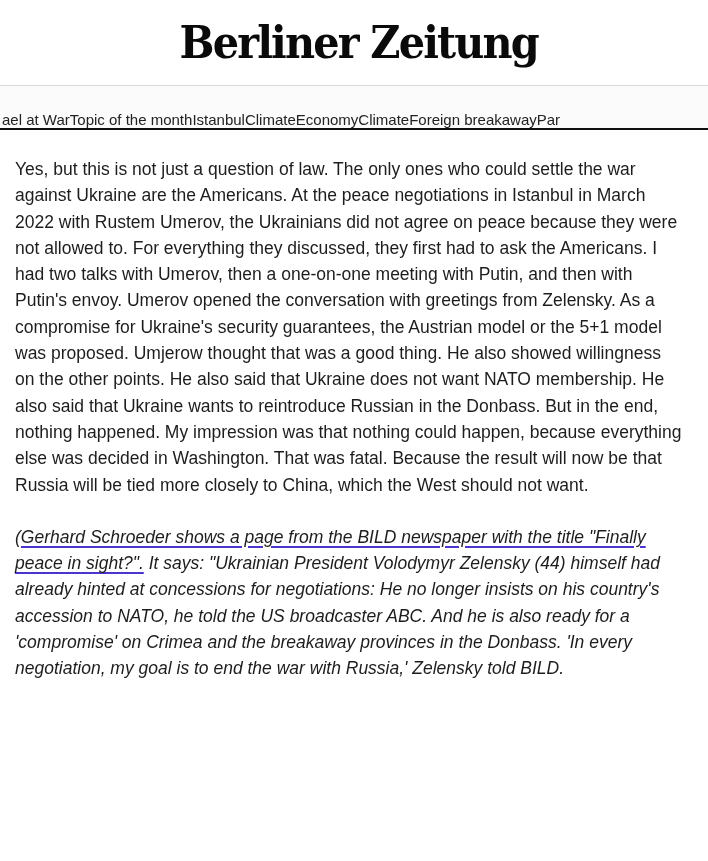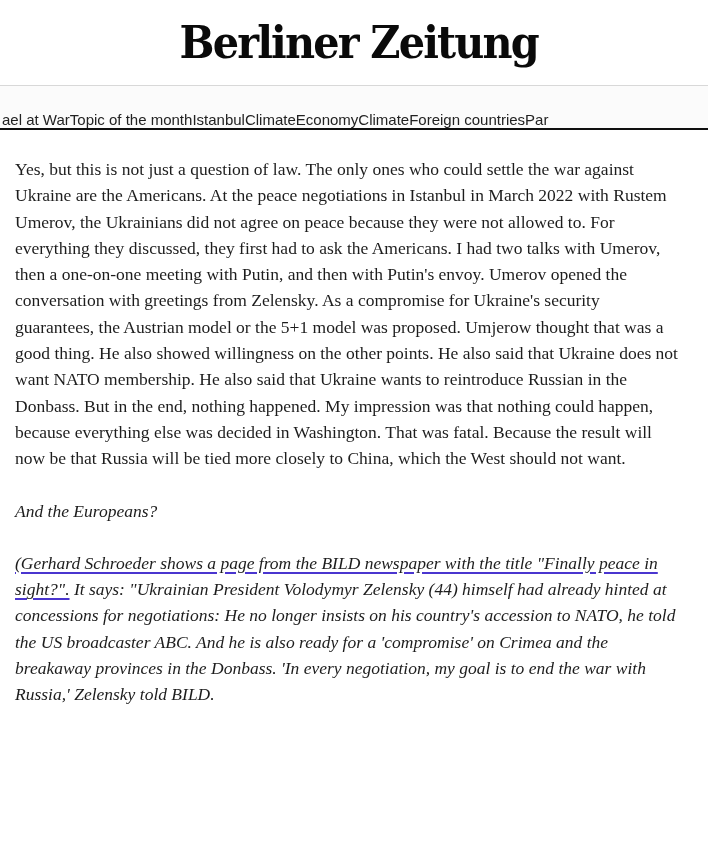--- a/index.html
+++ b/index.html
@@ -42,21 +42,21 @@
     color:#222222;
     text-decoration:none;
     cursor:pointer;
     flex:0 0 auto;
   }
   .content {
     padding:26px 13px 0 15px;
     font-size:17.5px;
     line-height:26.3px;
   }
-  .content p { margin:0 12px 26px 0;font-family:Liberation Serif, serif; }
+  .content p { margin:0 12px 26px 0; }
   .italic { font-style:italic; }
   .bild-link {
     color:inherit;
     text-decoration:underline;
     text-decoration-color:#4a35cf;
     text-decoration-thickness:1.5px;
     text-underline-offset:3px;
     cursor:pointer;
   }
 </style>
@@ -67,21 +67,20 @@
   <div class="logo">Berliner Zeitung</div>
 </header>
 
 <nav class="topnav">
   <a class="nav-item">ael at War</a>
   <a class="nav-item">Topic of the month</a>
   <a class="nav-item">Istanbul</a>
   <a class="nav-item">Climate</a>
   <a class="nav-item">Economy</a>
   <a class="nav-item">Climate</a>
-  <a class="nav-item">Foreign countries</a>
+  <a class="nav-item">Foreign breakaway</a>
   <a class="nav-item">Par</a>
 </nav>
 
 <main class="content">
   <p>Yes, but this is not just a question of law. The only ones who could settle the war against Ukraine are the Americans. At the peace negotiations in Istanbul in March 2022 with Rustem Umerov, the Ukrainians did not agree on peace because they were not allowed to. For everything they discussed, they first had to ask the Americans. I had two talks with Umerov, then a one-on-one meeting with Putin, and then with Putin's envoy. Umerov opened the conversation with greetings from Zelensky. As a compromise for Ukraine's security guarantees, the Austrian model or the 5+1 model was proposed. Umjerow thought that was a good thing. He also showed willingness on the other points. He also said that Ukraine does not want NATO membership. He also said that Ukraine wants to reintroduce Russian in the Donbass. But in the end, nothing happened. My impression was that nothing could happen, because everything else was decided in Washington. That was fatal. Because the result will now be that Russia will be tied more closely to China, which the West should not want.</p>
-  <p class="italic">And the Europeans?</p>
   <p class="italic"><a class="bild-link">(Gerhard Schroeder shows a page from the BILD newspaper with the title "Finally peace in sight?".</a><span> It says: "Ukrainian President Volodymyr Zelensky (44) himself had already hinted at concessions for negotiations: He no longer insists on his country's accession to NATO, he told the US broadcaster ABC. And he is also ready for a 'compromise' on Crimea and the breakaway provinces in the Donbass. 'In every negotiation, my goal is to end the war with Russia,' Zelensky told BILD.</span></p>
 </main>
 
 </body></html>

